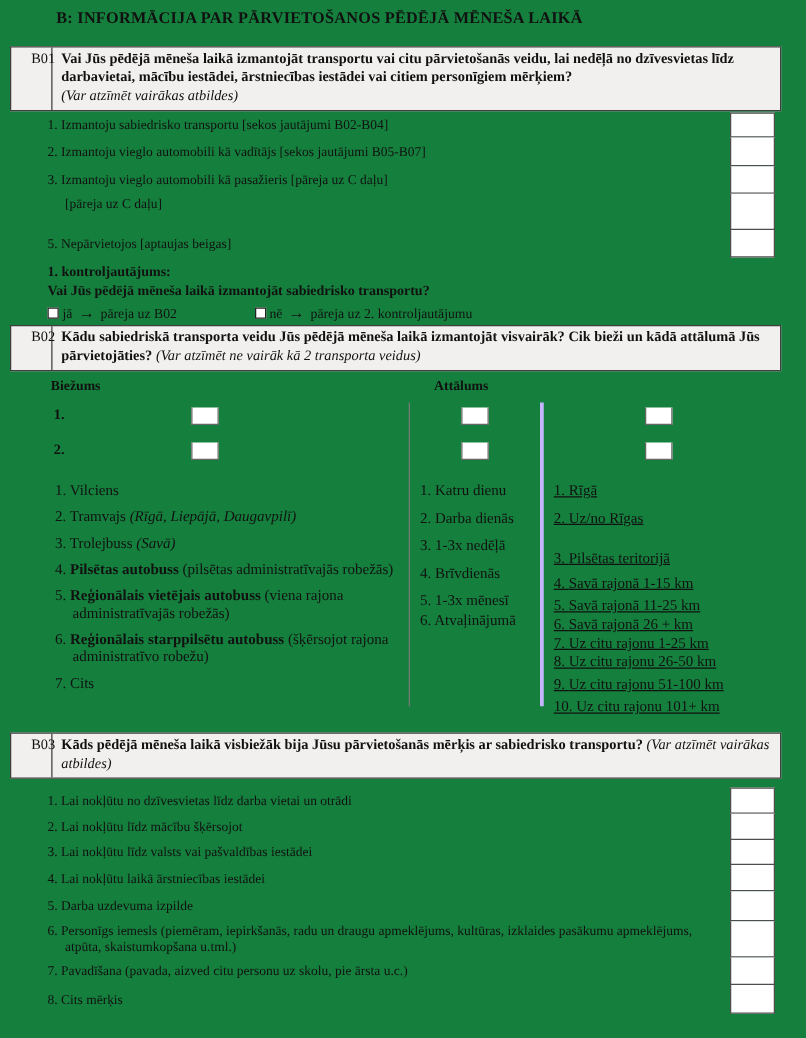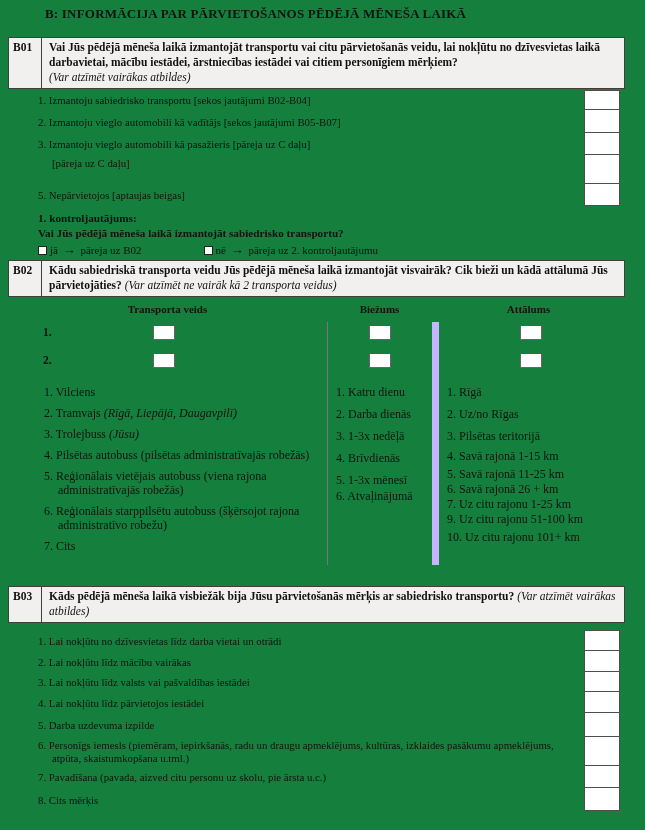--- a/index.html
+++ b/index.html
@@ -10,21 +10,21 @@
   }
   *{box-sizing:border-box;margin:0;padding:0;}
   html,body{background:#ffffff;}
   body{width:645px;height:830px;position:relative;font-family:"Liberation Serif","DejaVu Serif",serif;color:var(--ink);}
   .page{position:absolute;left:0;top:0;width:645px;height:830px;background:#15803d;overflow:hidden;}
 
   .title{position:absolute;left:45px;top:6px;font-size:13px;font-weight:bold;letter-spacing:.2px;}
 
   
   .qbox{position:absolute;left:8px;width:617px;display:flex;background:var(--header-bg);border:1px solid var(--border);}
-  .qcode{width:33px;padding:3px 4px;font-size:11.5px;font-weight:bold;border-right:1px solid var(--border);text-align:left;}
+  .qcode{width:33px;padding:3px 16px;font-size:11.5px;font-weight:normal;border-right:1px solid var(--border);text-align:left;}
   .qtext{flex:1;padding:2px 7px 3px 7px;font-size:11.5px;font-weight:bold;line-height:15px;}
   .hint-block{font-weight:normal;font-style:italic;}
   .hint-inline{font-weight:normal;font-style:italic;margin-top:26px;}
 
   
   .answers{position:absolute;left:38px;width:582px;}
   .arow{display:flex;align-items:stretch;}
   .atext{flex:1;display:flex;align-items:center;font-size:10.8px;line-height:14px;padding-right:8px;}
   .atext.stack{display:block;padding-top:1px;}
   .atext.wrapping{display:block;padding-left:14px;text-indent:-14px;line-height:13px;padding-top:2px;}
@@ -41,50 +41,50 @@
   .arrow{font-size:13px;padding:0 2px;}
 
   
   .b02head{position:absolute;left:8px;top:303px;width:617px;display:flex;font-size:11px;font-weight:bold;}
   .b02head .h1{width:319px;text-align:center;}
   .b02head .h2{width:105px;text-align:center;}
   .b02head .h3{flex:1;text-align:center;}
   .b02body{position:absolute;left:8px;top:322px;width:617px;height:243px;display:flex;}
   .c1{width:319px;}
   .c2{width:105px;border-left:1px solid #777;}
-  .c3{flex:1;border-left:7px solid #c4b5fd;}
+  .c3{flex:1;border-left:3px solid #c4b5fd;text-decoration:underline;}
   .boxrows{height:46px;padding-top:3px;}
   .boxrow{display:flex;align-items:center;height:15px;margin-bottom:13px;}
   .c1 .boxrow{padding-left:35px;}
   .c2 .boxrow{padding-left:41px;}
   .c3 .boxrow{padding-left:81px;}
   .rowlbl{width:110px;font-weight:bold;font-size:11.5px;line-height:15px;}
   .codebox{display:inline-block;width:22px;height:14px;border:1px solid #666;border-top:none;background:#fff;}
 
   .list{margin-top:17px;font-size:12px;}
   .c1 .list{padding-left:36px;padding-right:4px;}
   .c2 .list{padding-left:8px;}
   .c3 .list{padding-left:8px;}
   .titem{padding-left:14px;text-indent:-14px;line-height:14px;margin-bottom:7px;}
   .fitem{line-height:15px;margin-bottom:7px;white-space:nowrap;}
   .ditem{line-height:15px;margin-bottom:3px;white-space:nowrap;}
-  .blb{font-weight:normal;margin-top:48px;}
+  .blb{font-weight:bold;margin-top:48px;}
   .ital{font-style:italic;}
 </style>
 </head>
 <body>
 
 <div class="page">
 
   <div class="title">B: INFORMĀCIJA PAR PĀRVIETOŠANOS PĒDĒJĀ MĒNEŠA LAIKĀ</div>
 
   <div class="qbox" style="top:37px">
     <div class="qcode">B01</div>
     <div class="qtext">
-      <span>Vai Jūs pēdējā mēneša laikā izmantojāt transportu vai citu pārvietošanās veidu, lai nokļūtu no dzīvesvietas laikā darbavietai, mācību iestādei, ārstniecības iestādei vai citiem personīgiem mērķiem?</span>
+      <span>Vai Jūs pēdējā mēneša laikā izmantojāt transportu vai citu pārvietošanās veidu, lai nedēļā no dzīvesvietas līdz darbavietai, mācību iestādei, ārstniecības iestādei vai citiem personīgiem mērķiem?</span>
       <div class="hint-block">(Var atzīmēt vairākas atbildes)</div>
     </div>
   </div>
 
   <div class="answers" style="top:90px">
     <div class="arow" style="height:20px">
       <div class="atext"><span>1.</span>&nbsp;<span>Izmantoju sabiedrisko transportu</span>&nbsp;<span class="note">[sekos jautājumi B02-B04]</span></div>
       <div class="abox"></div>
     </div>
     <div class="arow" style="height:23px">
@@ -118,42 +118,41 @@
 
   <div class="qbox" style="top:260px">
     <div class="qcode">B02</div>
     <div class="qtext">
       <span>Kādu sabiedriskā transporta veidu Jūs pēdējā mēneša laikā izmantojāt visvairāk? Cik bieži un kādā attālumā Jūs pārvietojāties?</span>
       <span class="hint-inline">(Var atzīmēt ne vairāk kā 2 transporta veidus)</span>
     </div>
   </div>
 
   <div class="b02head">
-    <div class="h1">Transporta veids</div>
     <div class="h2">Biežums</div>
     <div class="h3">Attālums</div>
   </div>
 
   <div class="b02body">
 
     <div class="c1">
       <div class="boxrows">
         <div class="boxrow">
           <span class="rowlbl">1.</span>
           <span class="codebox"></span>
         </div>
         <div class="boxrow">
           <span class="rowlbl">2.</span>
           <span class="codebox"></span>
         </div>
       </div>
       <div class="list">
         <div class="titem"><span>1.</span> <span>Vilciens</span></div>
         <div class="titem"><span>2.</span> <span>Tramvajs</span> <span class="ital">(Rīgā, Liepājā, Daugavpilī)</span></div>
-        <div class="titem"><span>3.</span> <span>Trolejbuss</span> <span class="ital">(Jūsu)</span></div>
+        <div class="titem"><span>3.</span> <span>Trolejbuss</span> <span class="ital">(Savā)</span></div>
         <div class="titem"><span>4.</span> <span class="blb">Pilsētas autobuss</span> <span>(pilsētas administratīvajās robežās)</span></div>
         <div class="titem"><span>5.</span> <span class="blb">Reģionālais vietējais autobuss</span> <span>(viena rajona administratīvajās robežās)</span></div>
         <div class="titem"><span>6.</span> <span class="blb">Reģionālais starppilsētu autobuss</span> <span>(šķērsojot rajona administratīvo robežu)</span></div>
         <div class="titem"><span>7.</span> <span>Cits</span></div>
       </div>
     </div>
 
     <div class="c2">
       <div class="boxrows">
         <div class="boxrow">
@@ -177,55 +176,56 @@
       <div class="boxrows">
         <div class="boxrow">
             <span class="codebox"></span>
           </div>
         <div class="boxrow">
             <span class="codebox"></span>
           </div>
       </div>
       <div class="list">
         <div class="ditem" style="margin-bottom:7px"><span>1.</span> <span>Rīgā</span></div>
-        <div class="ditem" style="margin-bottom:7px"><span>2.</span> <span>Uz/no Rīgas</span></div>
+        <div class="ditem" style="margin-bottom:17px"><span>2.</span> <span>Uz/no Rīgas</span></div>
         <div class="ditem" style="margin-bottom:5px"><span>3.</span> <span>Pilsētas teritorijā</span></div>
         <div class="ditem"><span>4.</span> <span>Savā rajonā 1-15 km</span></div>
         <div class="ditem" style="margin-bottom:0"><span>5.</span> <span>Savā rajonā 11-25 km</span></div>
         <div class="ditem" style="margin-bottom:0"><span>6.</span> <span>Savā rajonā 26 + km</span></div>
         <div class="ditem" style="margin-bottom:0"><span>7.</span> <span>Uz citu rajonu 1-25 km</span></div>
+        <div class="ditem"><span>8.</span> <span>Uz citu rajonu 26-50 km</span></div>
         <div class="ditem"><span>9.</span> <span>Uz citu rajonu 51-100 km</span></div>
         <div class="ditem"><span>10.</span> <span>Uz citu rajonu 101+ km</span></div>
       </div>
     </div>
   </div>
 
   <div class="qbox" style="top:586px">
     <div class="qcode">B03</div>
     <div class="qtext">
       <span>Kāds pēdējā mēneša laikā visbiežāk bija Jūsu pārvietošanās mērķis ar sabiedrisko transportu?</span>
       <span class="hint-inline">(Var atzīmēt vairākas atbildes)</span>
     </div>
   </div>
 
   <div class="answers" style="top:630px">
     <div class="arow" style="height:21px">
       <div class="atext"><span>1.</span>&nbsp;<span>Lai nokļūtu no dzīvesvietas līdz darba vietai un otrādi</span></div>
       <div class="abox"></div>
     </div>
     <div class="arow" style="height:21px">
-      <div class="atext"><span>2.</span>&nbsp;<span>Lai nokļūtu līdz mācību vairākas</span></div>
+      <div class="atext"><span>2.</span>&nbsp;<span>Lai nokļūtu līdz mācību šķērsojot</span></div>
       <div class="abox"></div>
     </div>
     <div class="arow" style="height:20px">
       <div class="atext"><span>3.</span>&nbsp;<span>Lai nokļūtu līdz valsts vai pašvaldības iestādei</span></div>
       <div class="abox"></div>
     </div>
     <div class="arow" style="height:21px">
-      <div class="atext"><span>4.</span>&nbsp;<span>Lai nokļūtu līdz pārvietojos iestādei</span></div>
+      <div class="atext"><span>4.</span>&nbsp;<span>Lai nokļūtu laikā ārstniecības iestādei</span></div>
       <div class="abox"></div>
     </div>
     <div class="arow" style="height:24px">
       <div class="atext"><span>5.</span>&nbsp;<span>Darba uzdevuma izpilde</span></div>
       <div class="abox"></div>
     </div>
     <div class="arow" style="height:29px">
       <div class="atext wrapping"><span>6.</span> <span>Personīgs iemesls (piemēram, iepirkšanās, radu un draugu apmeklējums, kultūras, izklaides pasākumu apmeklējums, atpūta, skaistumkopšana u.tml.)</span></div>
       <div class="abox"></div>
     </div>

